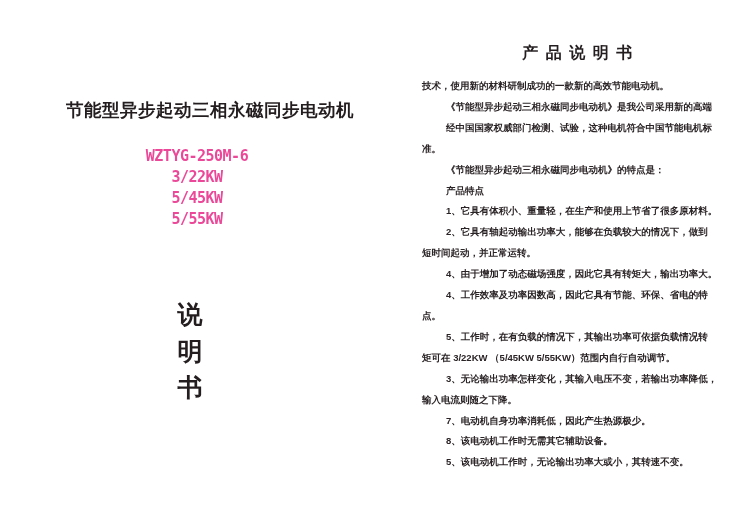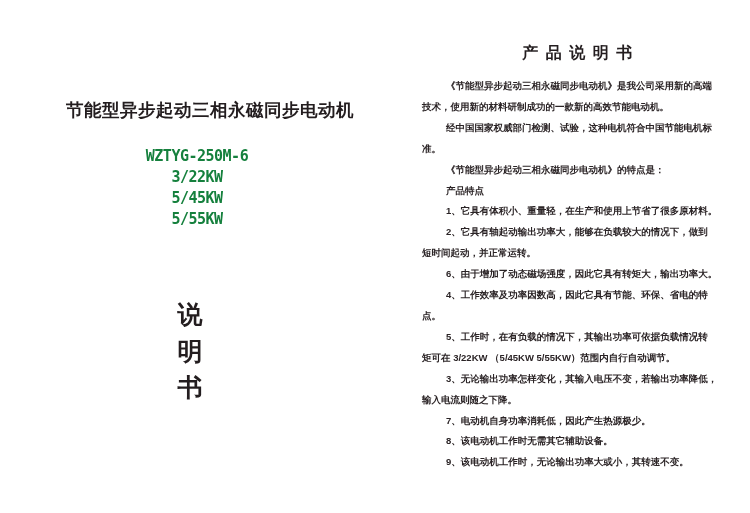--- a/index.html
+++ b/index.html
@@ -31,21 +31,21 @@
   .model-block {
     position: absolute;
     left: 0; top: 110px;
     width: 394px;
     text-align: center;
     font-family: "DejaVu Sans Mono", "Liberation Mono", monospace;
     font-weight: bold;
     font-size: 15px;
     line-height: 21px;
     letter-spacing: -0.5px;
-    color: #15803d;
+    color: #ec4899;
   }
   .booklet {
     position: absolute;
     left: 0; top: 260px;
     width: 380px;
     text-align: center;
     font-size: 25px;
     font-weight: bold;
     line-height: 36.5px;
     color: #231d1f;
@@ -95,35 +95,35 @@
       <div>说</div>
       <div>明</div>
       <div>书</div>
     </div>
   </section>
 
   <section class="page page-right">
     <h2 class="doc-header">产 品 说 明 书</h2>
 
     <div class="doc-body">
+        <div class="line">技术，使用新的材料研制成功的一款新的高效节能电动机。</div>
         <div class="line indent">《节能型异步起动三相永磁同步电动机》是我公司采用新的高端</div>
-        <div class="line">技术，使用新的材料研制成功的一款新的高效节能电动机。</div>
         <div class="line indent">经中国国家权威部门检测、试验，这种电机符合中国节能电机标</div>
         <div class="line">准。</div>
         <div class="line indent">《节能型异步起动三相永磁同步电动机》的特点是：</div>
         <div class="line indent">产品特点</div>
         <div class="line indent">1、它具有体积小、重量轻，在生产和使用上节省了很多原材料。</div>
         <div class="line indent">2、它具有轴起动输出功率大，能够在负载较大的情况下，做到</div>
         <div class="line">短时间起动，并正常运转。</div>
-        <div class="line indent">6、由于增加了动态磁场强度，因此它具有转矩大，输出功率大。</div>
+        <div class="line indent">4、由于增加了动态磁场强度，因此它具有转矩大，输出功率大。</div>
         <div class="line indent">4、工作效率及功率因数高，因此它具有节能、环保、省电的特</div>
         <div class="line">点。</div>
         <div class="line indent">5、工作时，在有负载的情况下，其输出功率可依据负载情况转</div>
         <div class="line">矩可在 3/22KW （5/45KW 5/55KW）范围内自行自动调节。</div>
         <div class="line indent">3、无论输出功率怎样变化，其输入电压不变，若输出功率降低，</div>
         <div class="line">输入电流则随之下降。</div>
         <div class="line indent">7、电动机自身功率消耗低，因此产生热源极少。</div>
         <div class="line indent">8、该电动机工作时无需其它辅助设备。</div>
-        <div class="line indent">9、该电动机工作时，无论输出功率大或小，其转速不变。</div>
+        <div class="line indent">5、该电动机工作时，无论输出功率大或小，其转速不变。</div>
       </div>
   </section>
 
 </div>
 
 </body></html>

